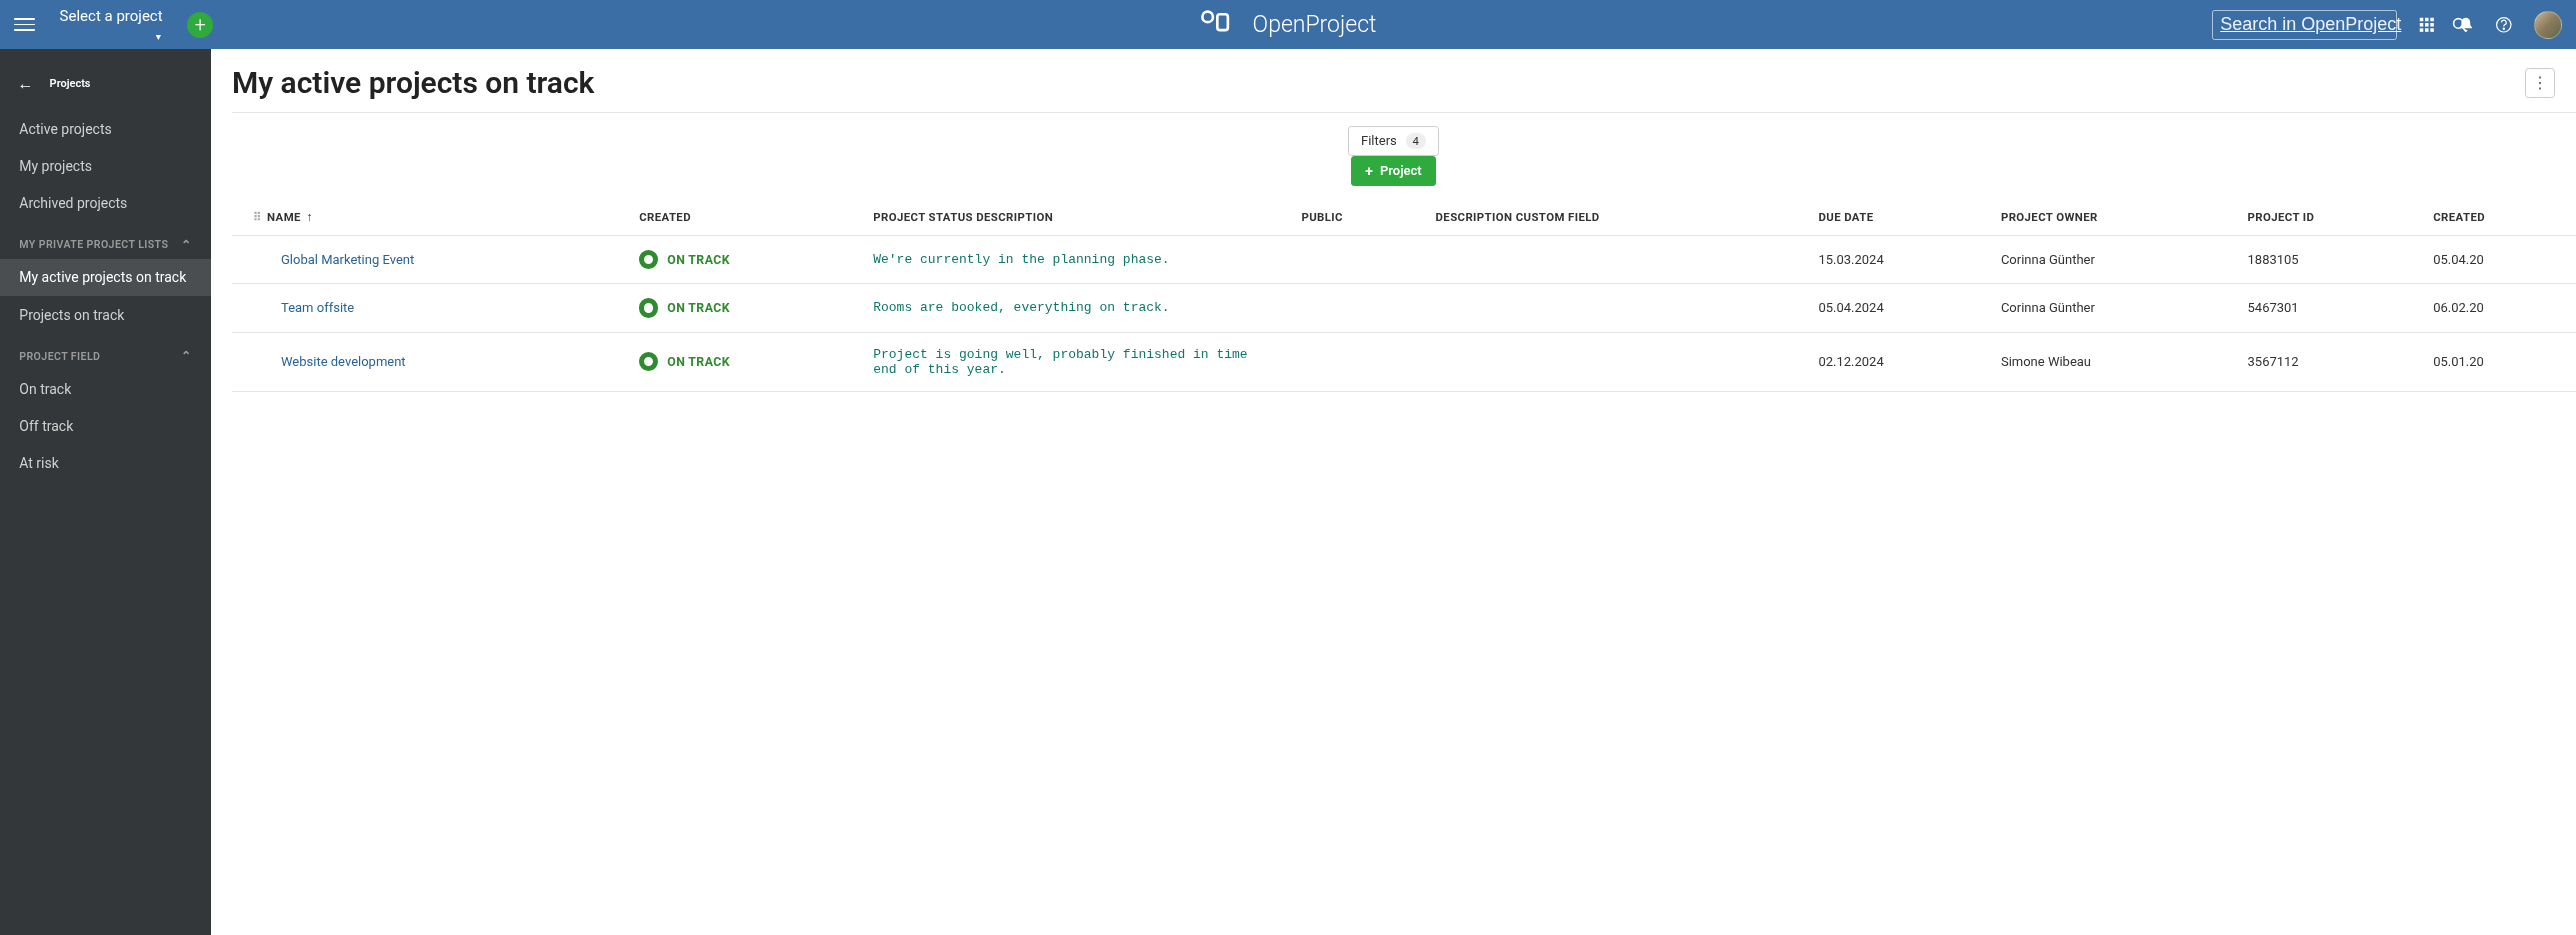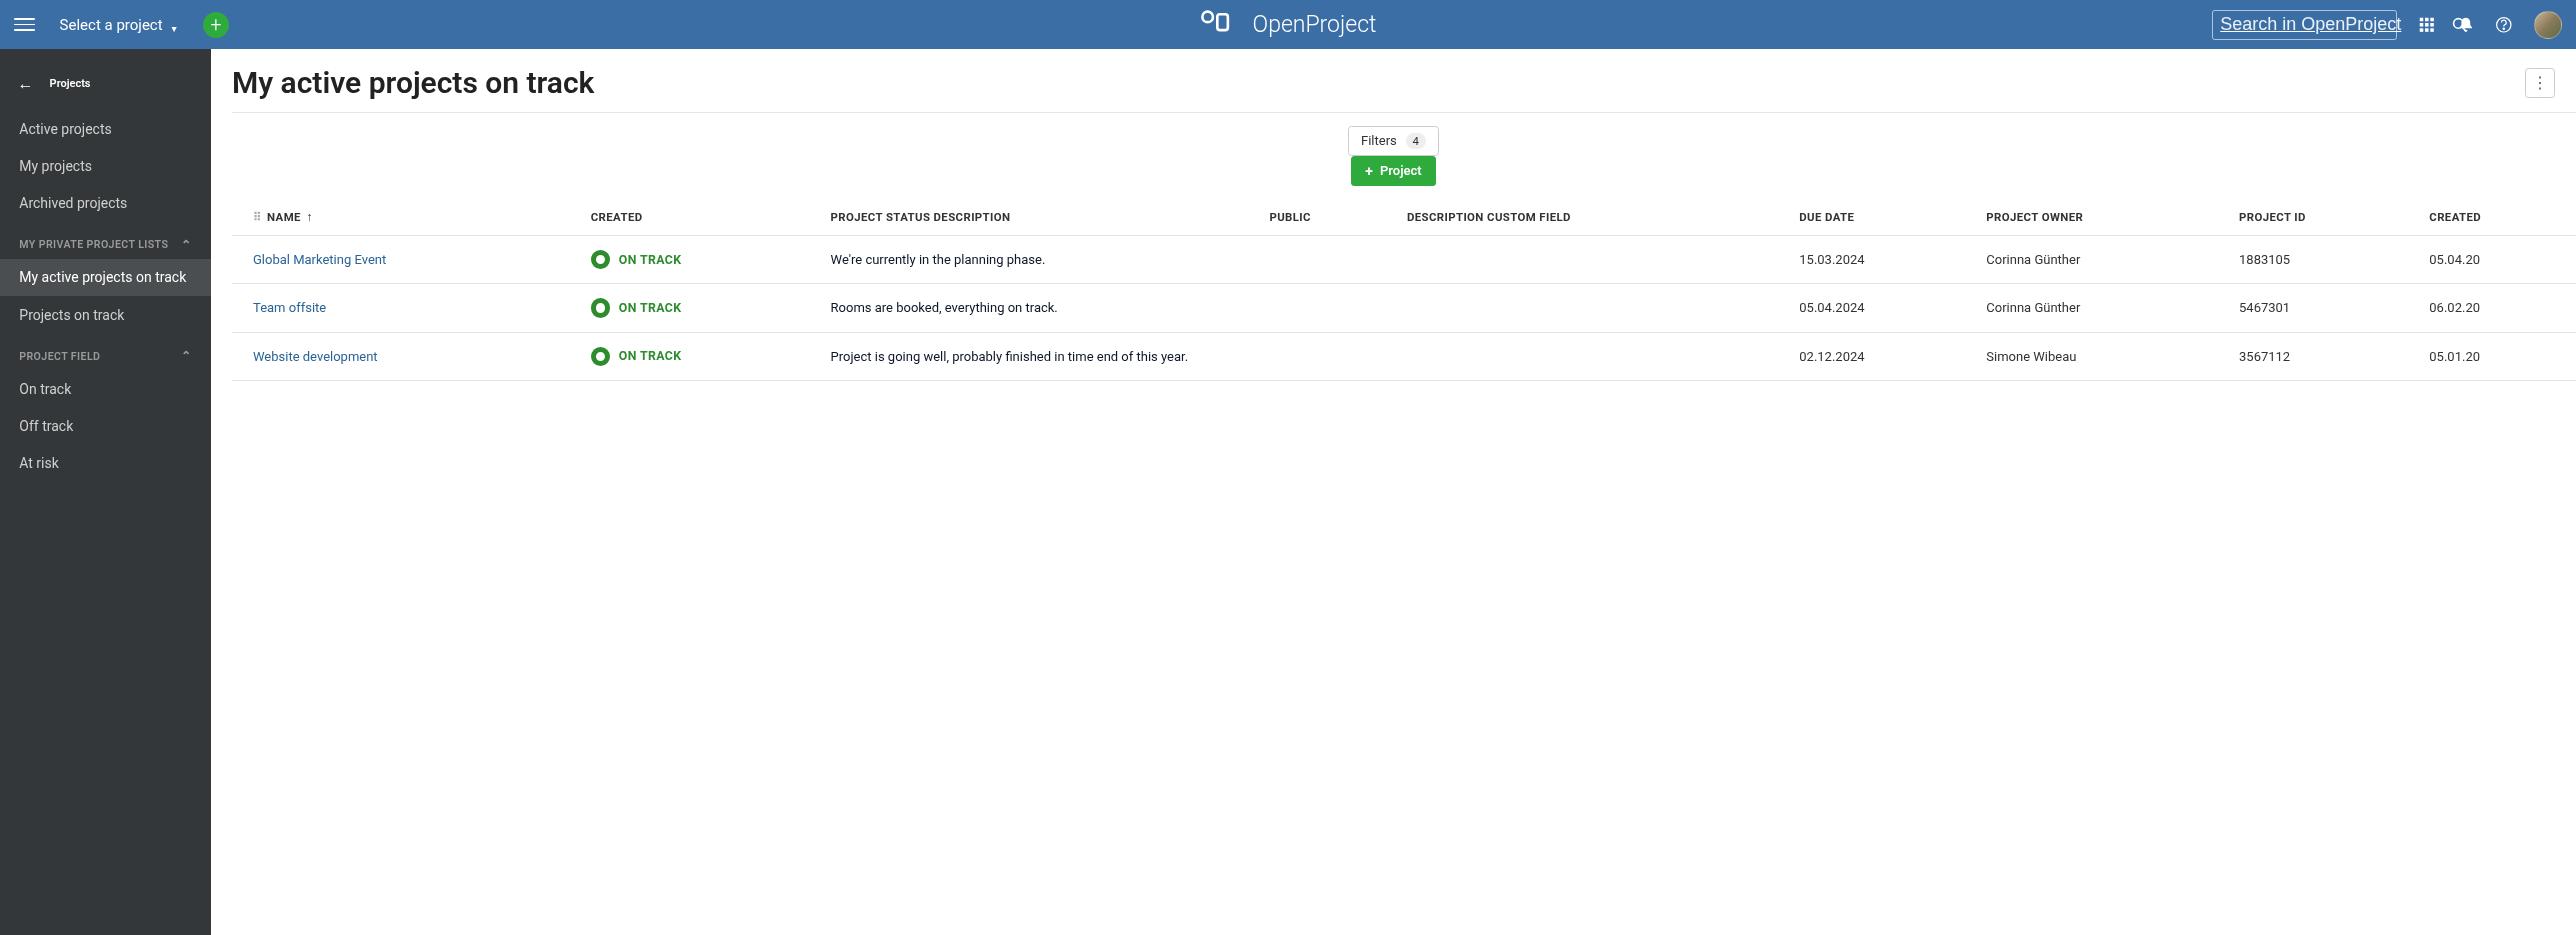--- a/index.html
+++ b/index.html
@@ -2,21 +2,21 @@
 <html style="font-size:14px"><head>
 <meta charset="utf-8">
 <style>
   * { box-sizing: border-box; margin: 0; padding: 0; }
   body { font-family: -apple-system, BlinkMacSystemFont, "Segoe UI", Roboto, Arial, sans-serif; background: #fff; color: #333; overflow: hidden; }
   
   
   .topbar { height: 49px; background: #3b6ea5; display: flex; align-items: center; padding: 0 14px; color: #fff; }
   .hamburger { width: 21px; height: 21px; display: flex; flex-direction: column; justify-content: center; gap: 3.5px; cursor: pointer; margin-right: 24.6px; }
   .hamburger span { display: block; height: 1.8px; background: #fff; border-radius: 0.9px; }
-  .project-select { font-size: 15px; cursor: pointer; display: flex; align-items: flex-end; gap: 7px; margin-right: 24.6px; }
+  .project-select { font-size: 15px; cursor: pointer; display: flex; align-items: flex-end; gap: 7px; margin-right: 24.6px; flex-direction: column; }
   .project-select .caret { font-size: 8.8px; }
   .add-btn { width: 26px; height: 26px; border-radius: 50%; background: #2fab3e; display: flex; align-items: center; justify-content: center; font-size: 19.3px; font-weight: 300; cursor: pointer; }
   .brand { position: absolute; left: 50%; transform: translateX(-50%); display: flex; align-items: center; gap: 21px; font-size: 23px; font-weight: 300; }
   .brand-logo svg { width: 32px; height: 24.6px; }
   .topbar-right { margin-left: auto; display: flex; align-items: center; gap: 21px; }
   .search-box { display: flex; align-items: center; border: 0.9px solid rgba(255,255,255,0.6); border-radius: 2.6px; height: 30px; width: 185px; padding: 0 7px; }
   .search-box input { background: transparent; border: none; outline: none; color: #fff; font-size: 18px; flex: 1; text-decoration: underline; }
   .search-box input::placeholder { color: rgba(255,255,255,0.9); }
   .search-icon { width: 16px; height: 16px; }
   .topbar-icon { width: 17.6px; height: 17.6px; cursor: pointer; display:flex; align-items:center; justify-content:center; }
@@ -48,23 +48,23 @@
   .project-btn .plus { font-size: 14px; font-weight: 700; }
   
   
   .table-wrap { margin-top: 14px; overflow-x: auto; }
   table { width: 100%; border-collapse: collapse; min-width: 1143px; }
   th { text-align: left; padding: 10.6px 12.3px; font-size: 11.4px; font-weight: 700; letter-spacing: 0.4px; color: #333; white-space: nowrap; }
   th.name-col { padding-left: 21px; }
   .sort-ind { display:inline-block; margin-left:5.3px; font-size:12.3px;}
   .grip { color:#aaa; font-size:11.4px; margin-right:5.3px; }
   tbody td { padding: 14px 12.3px; font-size: 13px; vertical-align: middle; border-top: 0.9px solid #e5e5e5; white-space: nowrap; }
-  tbody td.desc { white-space: normal; max-width: 211px; color:#0f172a; }
+  tbody td.desc { white-space: normal; max-width: 211px; color:#0f766e;font-family:Liberation Mono, monospace; }
   tbody tr:last-child td { border-bottom: 0.9px solid #e5e5e5; }
-  .proj-link { color: #2a6496; text-decoration: none; cursor:pointer; }
+  .proj-link { color: #2a6496; text-decoration: none; cursor:pointer;margin-left:28px; }
   .status-cell { display: flex; align-items: center; gap: 8.8px; font-weight: 700; font-size: 12.3px; letter-spacing: 0.4px; color: #2e8b2e; }
   .status-dot { width: 19.3px; height: 19.3px; border-radius: 50%; border: 5.3px solid #2e8b2e; display:inline-block; box-sizing:border-box; background:#fff; }
 </style>
 </head>
 <body>
 
 <div class="topbar">
   <div class="hamburger">
     <span></span>
       <span></span>

